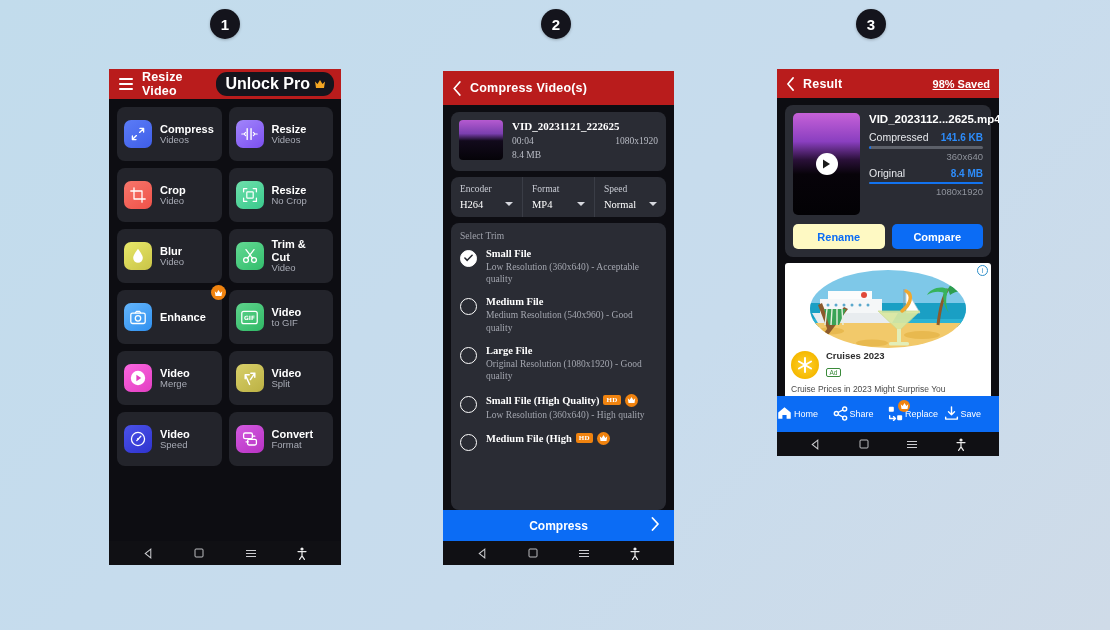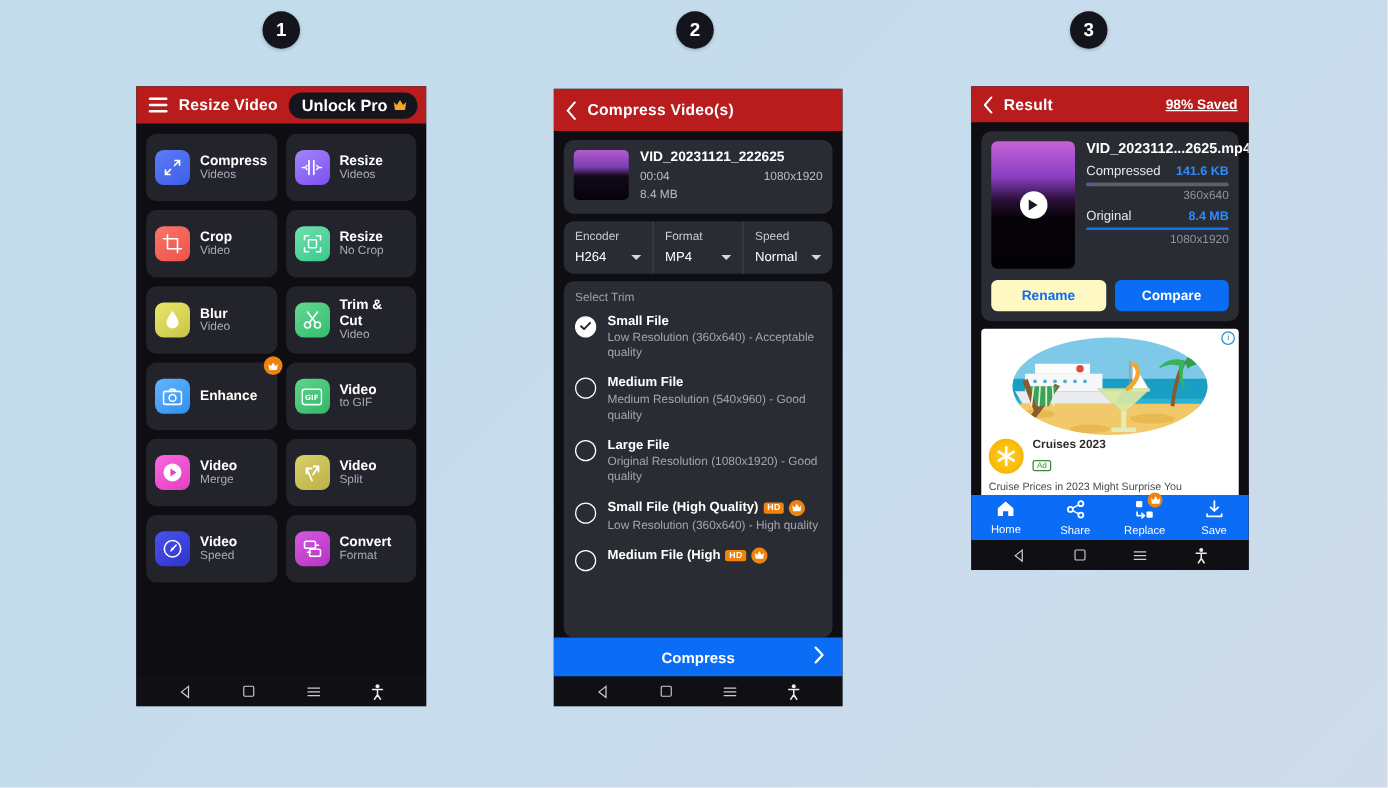--- a/index.html
+++ b/index.html
@@ -24,21 +24,21 @@
   .phone-inner{position:absolute;inset:0;display:flex;flex-direction:column;}
 
   
   .appbar{background:#b91c1c;color:#fff;display:flex;align-items:center;flex:0 0 auto;}
   .appbar-title{font-size:12.5px;font-weight:bold;letter-spacing:.2px;}
   .hamburger{width:15px;display:flex;flex-direction:column;gap:3px;margin:0 9px 0 10px;}
   .hamburger i{display:block;height:2px;background:#fff;border-radius:1px;}
   .back-chev{margin:0 8px 0 9px;display:flex;align-items:center;}
   .unlock-pro{
     margin-left:auto;margin-right:7px;background:#15151d;color:#fff;
-    border-radius:11px;padding:3px 8px 3px 10px;font-size:13px;font-weight:bold;
+    border-radius:11px;padding:3px 8px 3px 10px;font-size:16px;font-weight:bold;
     display:flex;align-items:center;gap:4px;white-space:nowrap;
   }
 
   
   .grid{
     flex:1;display:grid;grid-template-columns:1fr 1fr;gap:7px;
     padding:8px 8px 0 8px;align-content:start;background:#0d0d12;
   }
   .tile{
     background:#23242b;border-radius:8px;padding:8px 7px;display:flex;align-items:center;gap:8px;
@@ -57,21 +57,21 @@
   }
 
   
   .navbar{
     flex:0 0 auto;height:24px;background:#101014;display:flex;align-items:center;
     justify-content:space-around;padding:0 14px;
   }
   .navbar span{opacity:.92;display:flex;align-items:center;}
 
   
-  .p2body{flex:1;background:#0d0d12;padding:7px 8px 0;display:flex;flex-direction:column;gap:6px;overflow:hidden;}
+  .p2body{flex:1;background:#0d0d12;padding:7px 8px 0;display:flex;flex-direction:column;gap:6px;overflow:hidden;font-family:Liberation Serif, serif;}
   .card{background:#2a2c34;border-radius:8px;}
   .filecard{display:flex;gap:9px;padding:8px;align-items:flex-start;}
   .thumb{
     width:44px;height:40px;border-radius:4px;flex:0 0 auto;
     background:linear-gradient(180deg,#b55ad0 0%,#7b3fb0 34%,#120a1c 52%,#050308 100%);
   }
   .fname{color:#fff;font-size:11px;font-weight:bold;margin-bottom:3px;}
   .frow{display:flex;justify-content:space-between;color:#b9bcc5;font-size:9.5px;line-height:1.45;}
   .opts{display:flex;}
   .opt{flex:1;padding:7px 9px;border-right:1px solid #3a3d46;}
@@ -122,21 +122,21 @@
   .btn.white{background:#fef9c3;color:#0b6cf5;}
   .btn.blue{background:#0b6cf5;color:#fff;}
   .ad{background:#fff;border-radius:3px;padding:5px 6px 7px;position:relative;flex:0 0 auto;}
   .ad-i{position:absolute;right:3px;top:2px;width:9px;height:9px;border:1px solid #2c8ec9;border-radius:50%;color:#2c8ec9;font-size:7px;display:flex;align-items:center;justify-content:center;}
   .ad-title{color:#2c2c2c;font-size:9.5px;font-weight:bold;}
   .ad-badge{border:1px solid #3a8a3a;color:#3a8a3a;font-size:6.5px;border-radius:2px;padding:0 2.5px;display:inline-block;margin-top:3px;}
   .ad-desc{color:#4a4a4a;font-size:8.5px;margin:5px 0 5px;}
   .ad-cta{background:#1569e8;color:#fff;border-radius:2px;height:18px;display:flex;align-items:center;justify-content:center;font-size:9px;font-weight:bold;letter-spacing:.4px;}
   .adlogo{width:28px;height:28px;border-radius:50%;background:radial-gradient(circle at 50% 50%,#ffd230 0%,#f5b800 70%);display:flex;align-items:center;justify-content:center;flex:0 0 auto;}
   .bottomnav{flex:0 0 auto;background:#0b6cf5;height:36px;display:flex;align-items:center;}
-  .bn{flex:1;display:flex;flex-direction:column;align-items:center;gap:2px;color:#fff;font-size:9px;position:relative;}
+  .bn{flex:1;display:flex;flex-direction:row;align-items:center;gap:2px;color:#fff;font-size:9px;position:relative;}
 </style>
 </head>
 <body>
 
 <div class="stage">
 
   <div class="step-badge" style="left:210px;top:9px;">
       <span>1</span>
     </div>
   <div class="step-badge" style="left:541px;top:9px;">

